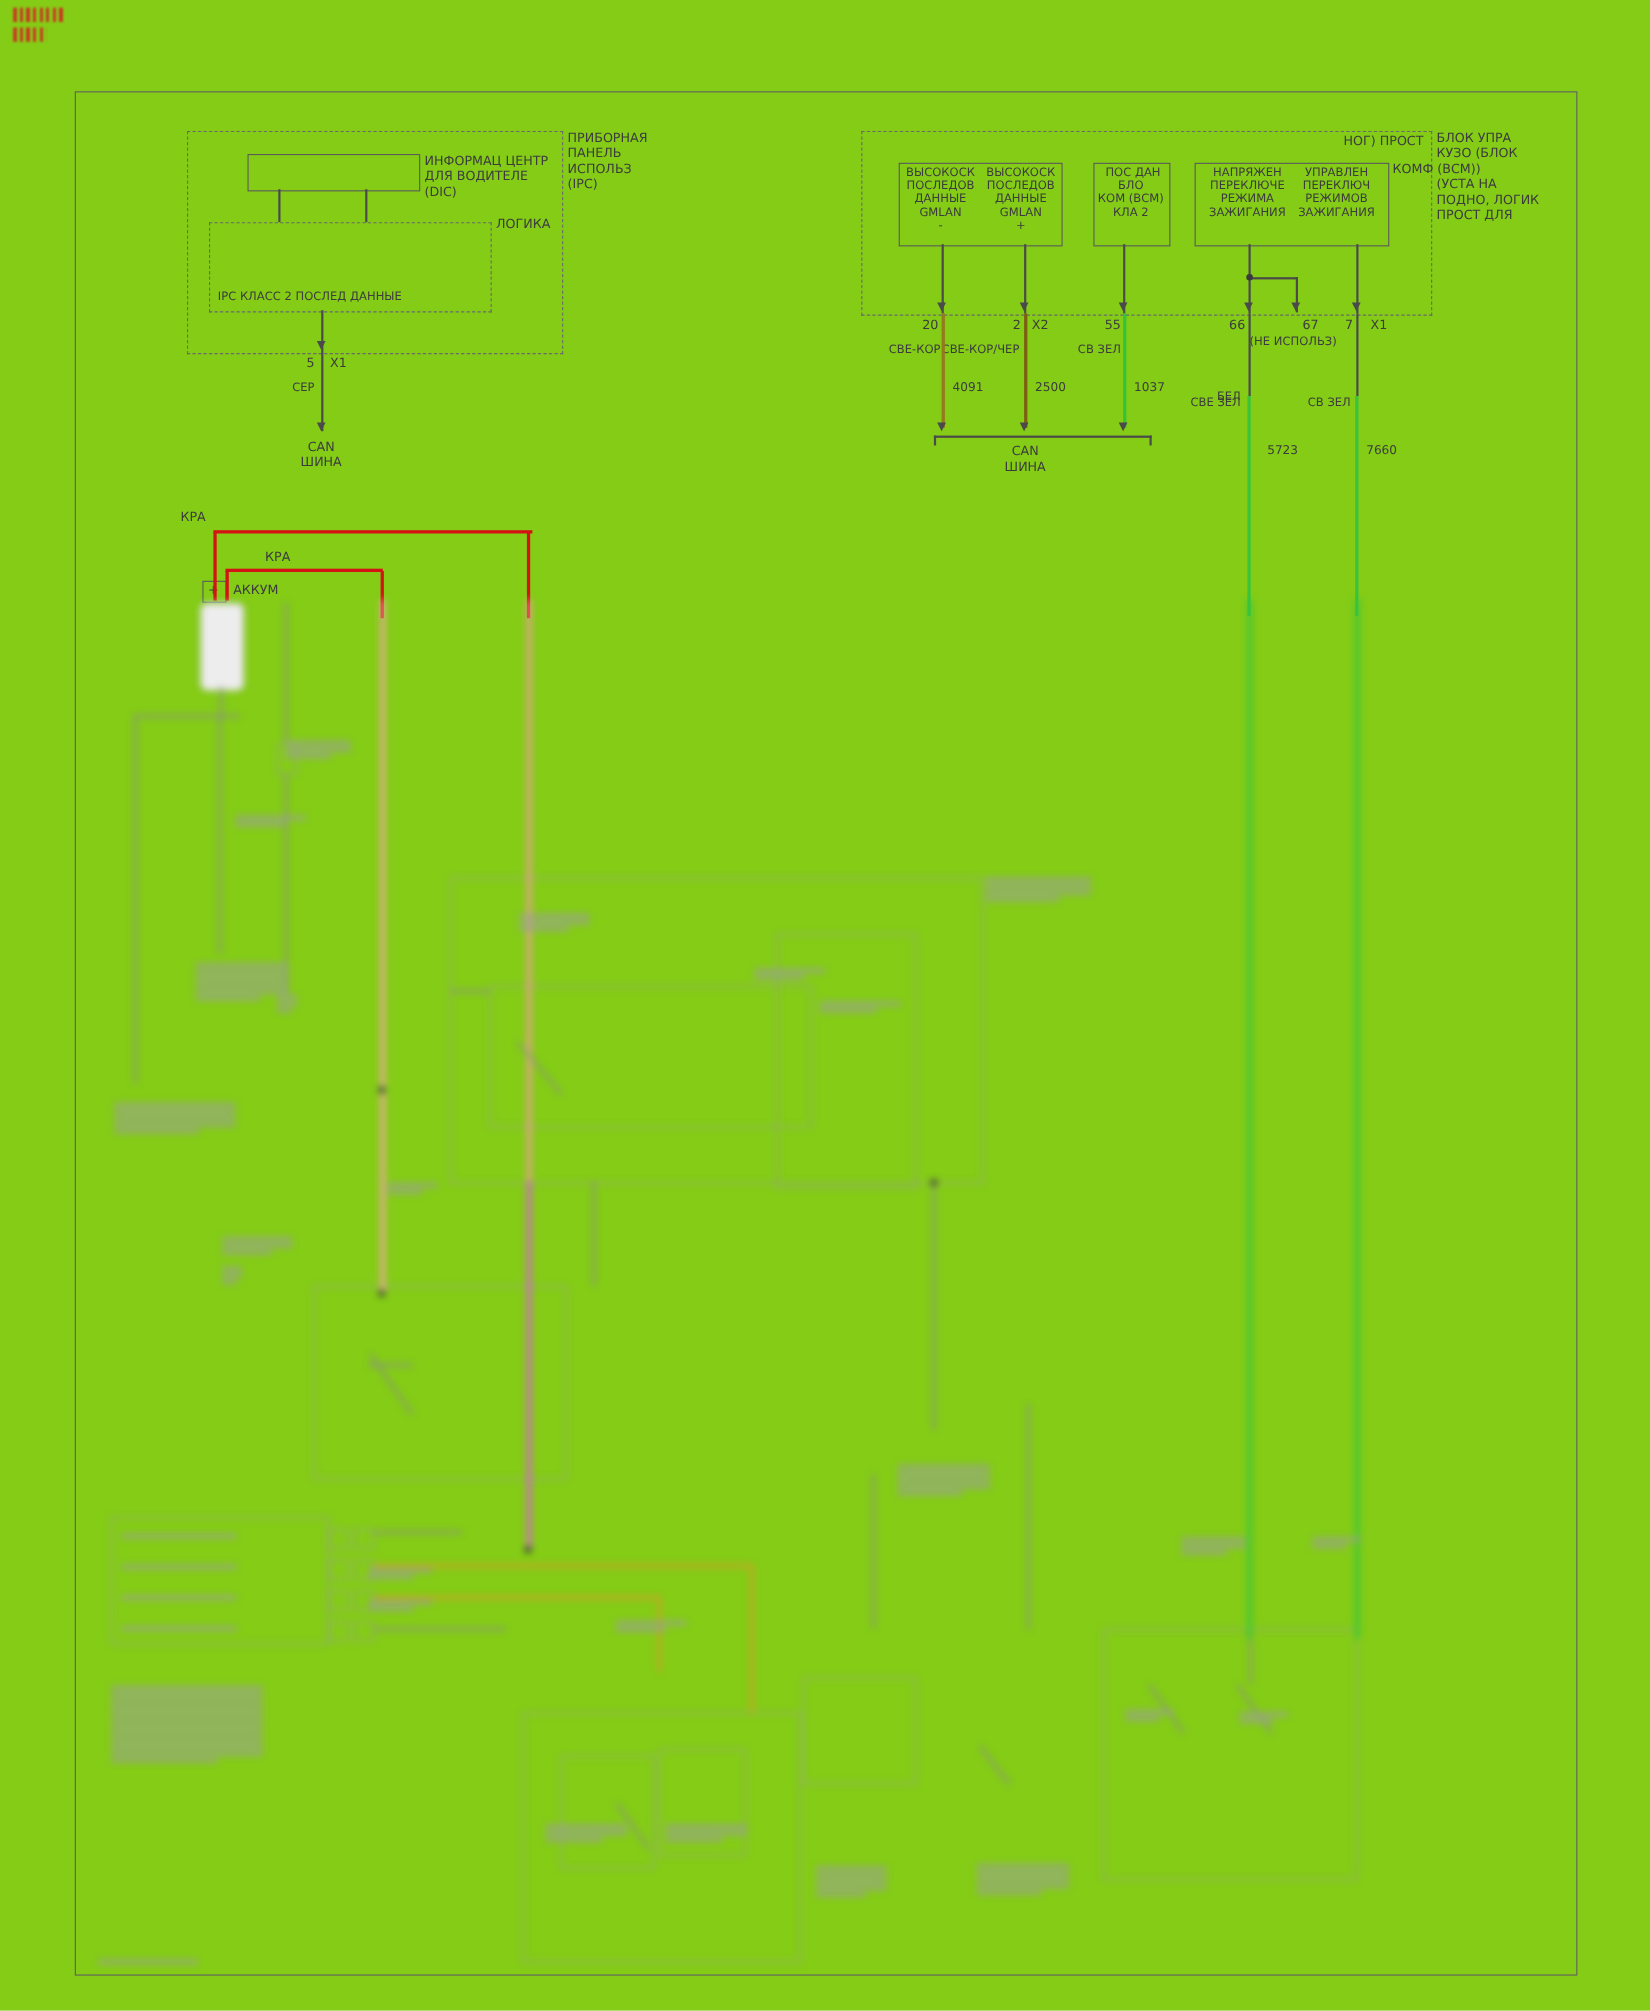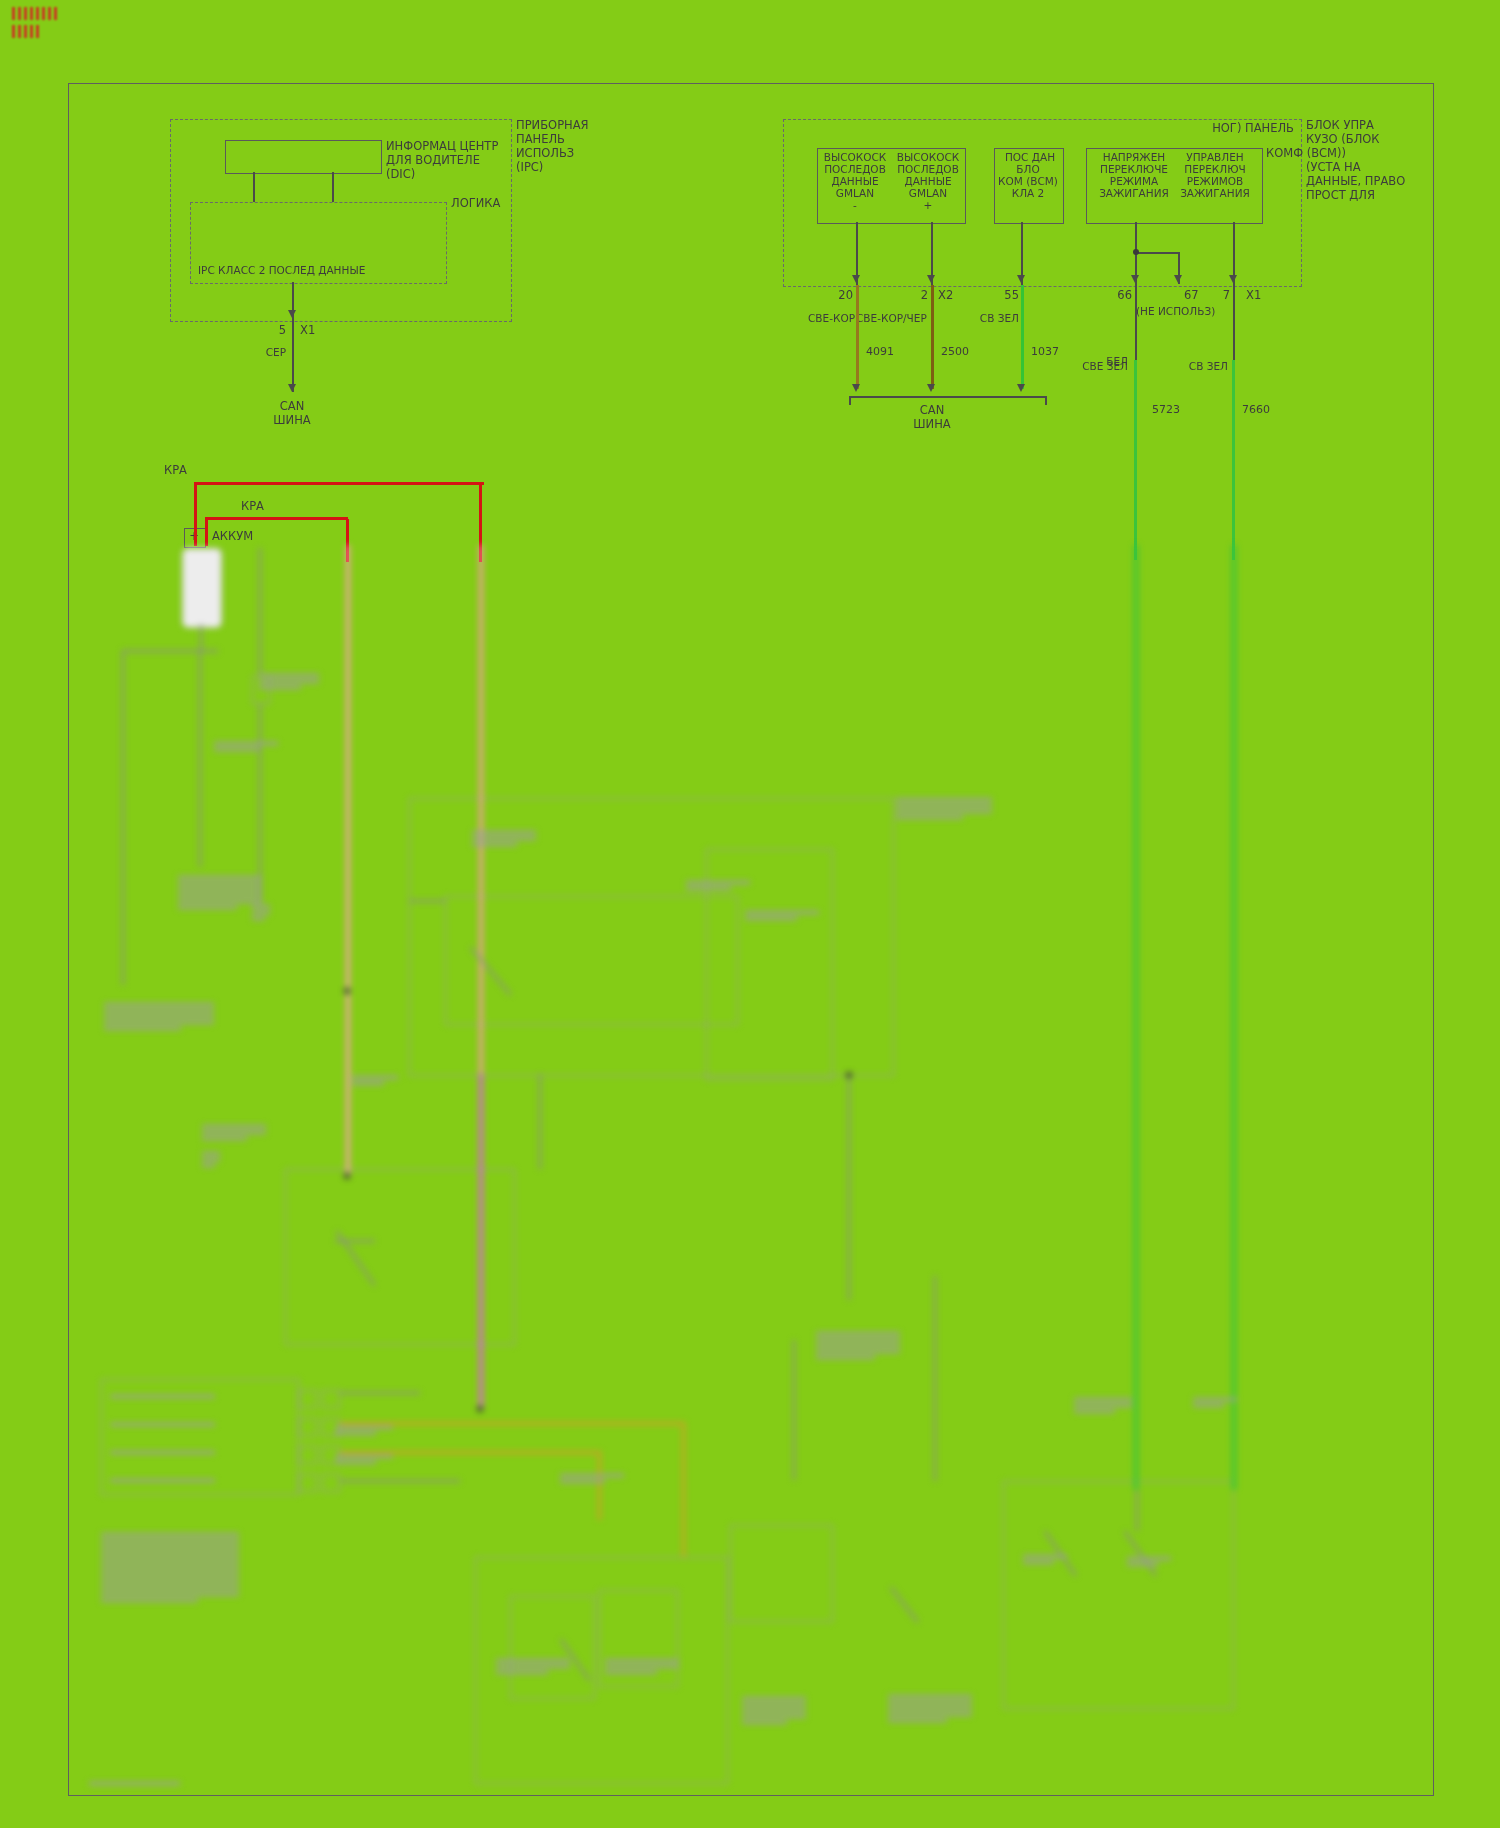--- a/index.html
+++ b/index.html
@@ -52,27 +52,27 @@
   <div class="lbl" style="left:451px;top:197px">ЛОГИКА</div>
   <div class="lbl sm" style="left:198px;top:264px">IPC КЛАСС 2 ПОСЛЕД ДАННЫЕ</div>
 
   <div class="lbl rt" style="left:250px;top:324px;width:36px">5</div>
   <div class="lbl" style="left:300px;top:324px">X1</div>
   <div class="lbl rt sm" style="left:238px;top:346px;width:48px">СЕР</div>
   <div class="lbl ctr" style="left:266px;top:400px;width:52px">CAN</div>
   <div class="lbl ctr" style="left:266px;top:414px;width:52px">ШИНА</div>
 
   <div class="dashed" style="left:783px;top:119px;width:517px;height:166px"></div>
-  <div class="lbl rt" style="left:1150px;top:122px;width:144px">НОГ) ПАНЕЛЬ</div>
+  <div class="lbl rt" style="left:1150px;top:122px;width:144px">НОГ) ПРОСТ</div>
 
   <div class="lbl" style="left:1306px;top:119px">БЛОК УПРА</div>
   <div class="lbl" style="left:1306px;top:133px">КУЗО (БЛОК</div>
   <div class="lbl" style="left:1266px;top:147px">КОМФ (ВСМ))</div>
   <div class="lbl" style="left:1306px;top:161px">(УСТА НА</div>
-  <div class="lbl" style="left:1306px;top:175px">ДАННЫЕ, ПРАВО</div>
+  <div class="lbl" style="left:1306px;top:175px">ПОДНО, ЛОГИК</div>
   <div class="lbl" style="left:1306px;top:189px">ПРОСТ ДЛЯ</div>
 
   <div class="solid" style="left:817px;top:148px;width:147px;height:74px"></div>
   <div class="solid" style="left:994px;top:148px;width:68px;height:74px"></div>
   <div class="solid" style="left:1086px;top:148px;width:175px;height:74px"></div>
 
   <div class="lbl sm ctr" style="left:819px;top:151px;width:72px">ВЫСОКОСК</div>
   <div class="lbl sm ctr" style="left:819px;top:163px;width:72px">ПОСЛЕДОВ</div>
   <div class="lbl sm ctr" style="left:819px;top:175px;width:72px">ДАННЫЕ</div>
   <div class="lbl sm ctr" style="left:819px;top:187px;width:72px">GMLAN</div>

